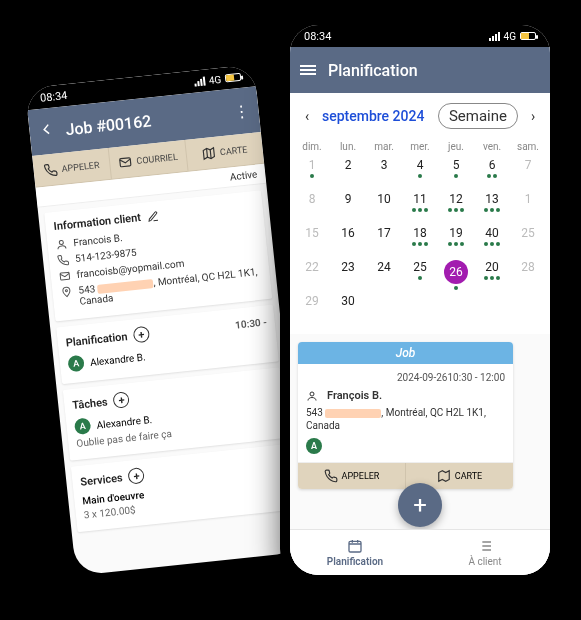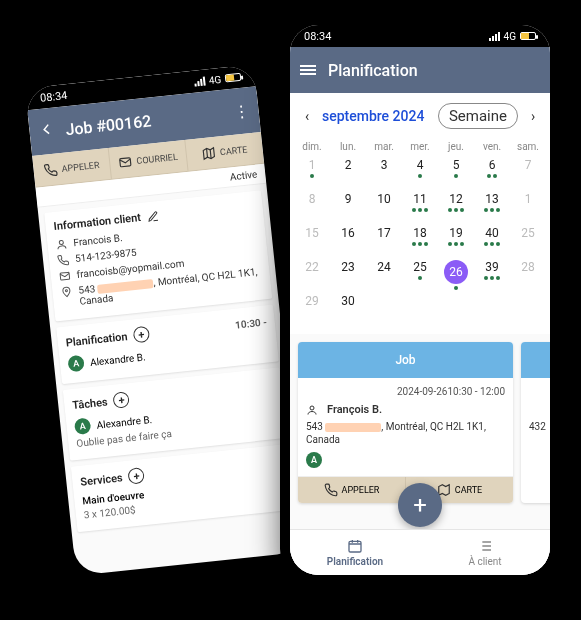--- a/index.html
+++ b/index.html
@@ -122,32 +122,32 @@
     border:1px solid #888; border-radius:14px; padding:3px 10px; font-size:15px; color:#333;
   }
   .cal-grid { background:#fff; padding: 0 4px 8px 4px; }
   .dow { display:grid; grid-template-columns:repeat(7,1fr); text-align:center; font-size:10px; color:#888; padding:2px 0 4px 0;}
   .days { display:grid; grid-template-columns:repeat(7,1fr); text-align:center; }
   .day { height:34px; position:relative; font-size:12px; color:#222; display:flex; flex-direction:column; align-items:center; justify-content:flex-start; padding-top:2px;}
   .day.mute { color:#bbb; }
   .day .dots { display:flex; gap:2px; margin-top:2px;}
   .day .dots i { width:4px; height:4px; border-radius:50%; background:#2a7a4a; display:block;}
   .day.selected .num {
-    background:#8b5cf6; color:#fff; width:24px; height:24px; border-radius:50%;
+    background:#a21caf; color:#fff; width:24px; height:24px; border-radius:50%;
     display:flex; align-items:center; justify-content:center;text-align:right;
   }
   .card-row { display:flex; gap:8px; padding:8px; overflow:hidden; }
   .jobcard {
     flex: 0 0 215px;
     background:#fff; border-radius:4px;
     box-shadow: 0 1px 3px rgba(0,0,0,.15);
     overflow:hidden;
   }
   .jobcard .jc-head {
-    background:#6cb4e4; color:#fff; font-size:12px; text-align:center; padding:11px 0; font-weight:500;
+    background:#6cb4e4; color:#fff; font-size:12px; text-align:center; padding:4px 0; font-weight:500;font-style:italic;
   }
   .jobcard .jc-body { padding:8px; font-size:11px; color:#333; }
   .jc-date { display:flex; justify-content:flex-end; font-size:10px; color:#555; margin-bottom:6px;}
   .jc-name { display:flex; gap:9px; align-items:center; font-weight:600; margin-bottom:4px;}
   .jc-addr { font-size:10px; line-height:1.3; margin-bottom:6px;}
   .jc-actions { display:flex; border-top:1px solid #eee; background:#e0d4bd; }
   .jc-actions .act { flex:1; display:flex; align-items:center; justify-content:center; gap:4px; padding:6px 0; font-size:9px; border-right:1px solid #d0c4ad;}
   .jc-actions .act:last-child { border-right:none; }
   .fab {
     position:absolute; left:50%; transform:translateX(-50%);
@@ -478,21 +478,21 @@
                   <i></i>
                 </span>
               </div>
               <div class="day selected">
                 <span class="num">26</span>
                 <span class="dots">
                   <i></i>
                 </span>
               </div>
               <div class="day">
-                <span class="num">39</span>
+                <span class="num">20</span>
                 <span class="dots">
                   <i></i>
                   <i></i>
                   <i></i>
                 </span>
               </div>
               <div class="day mute">
                 <span class="num">28</span>
               </div>
               <div class="day mute">
@@ -536,28 +536,20 @@
               </div>
               <div class="act">
                 <svg class="ic" viewBox="0 0 24 24" fill="none" stroke="#333" stroke-width="2">
                     <path d="M9 3L3 6v15l6-3 6 3 6-3V3l-6 3-6-3z"></path>
                   </svg>
                 <span>CARTE</span>
               </div>
             </div>
           </div>
 
-          <div class="jobcard" style="flex:0 0 40px">
-            <div class="jc-head">&nbsp;</div>
-            <div class="jc-body">
-              <div class="jc-date">&nbsp;</div>
-              <div class="jc-name">&nbsp;</div>
-              <div class="jc-addr"><span>432</span></div>
-            </div>
-          </div>
         </div>
 
         <div class="fab">+</div>
 
         <div class="bottomnav">
           <div class="bn active">
             <svg width="16" height="16" viewBox="0 0 24 24" fill="none" stroke="#5a6a85" stroke-width="2">
                 <rect x="3" y="5" width="18" height="16" rx="2"></rect>
                 <path d="M3 9h18M8 3v4M16 3v4"></path>
               </svg>

